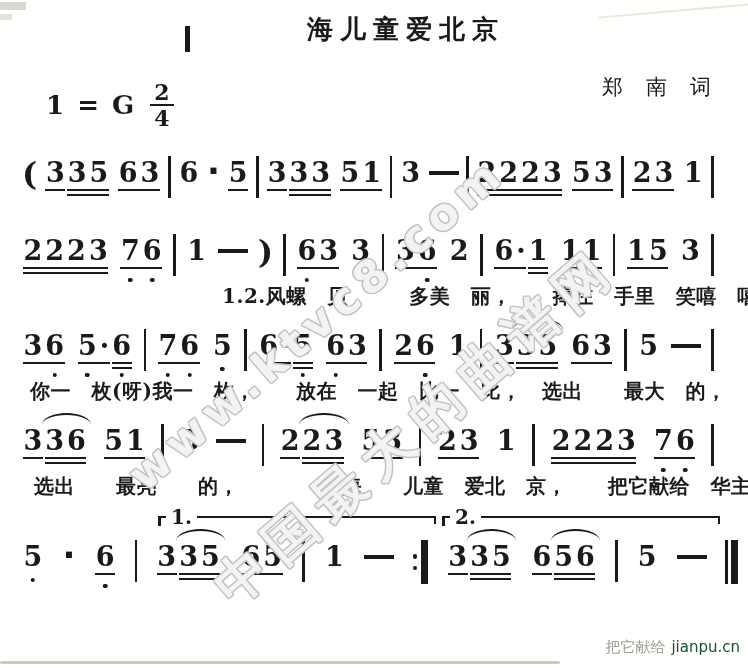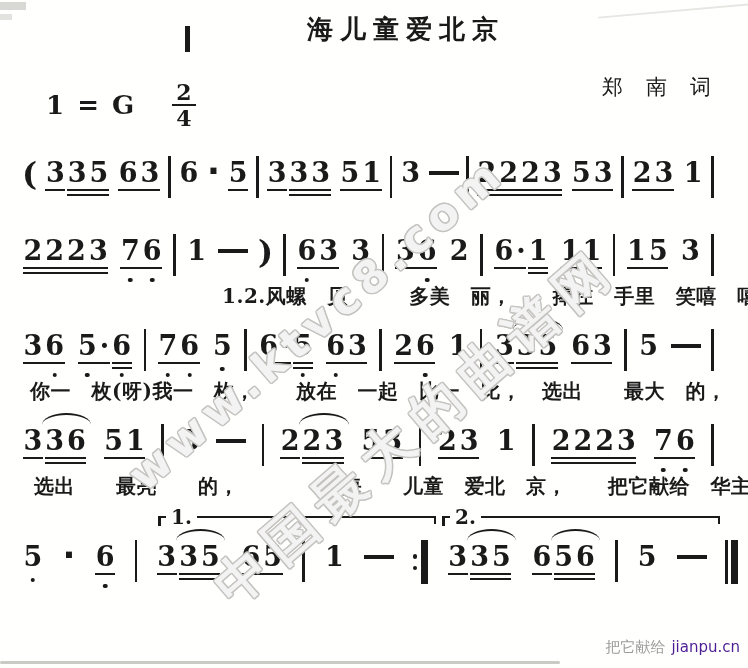--- a/index.html
+++ b/index.html
@@ -12,21 +12,21 @@
     position:relative;width:748px;height:668px;background:var(--paper);
     overflow:hidden;font-family:"DejaVu Sans","Liberation Sans",sans-serif;color:var(--ink);
   }
   
   .title-row{position:absolute;top:12px;left:0;width:100%;text-align:center;}
   .title-row h1{
     display:inline-block;margin:0 0 0 64px;font-size:26px;font-weight:700;letter-spacing:7px;
     font-family:"DejaVu Serif","Liberation Serif",serif;
   }
   .title-fragment{position:absolute;left:185px;top:26px;width:5px;height:26px;background:var(--ink);}
-  .key-sig{position:absolute;left:46px;top:80px;display:flex;align-items:center;font-family:"DejaVu Serif","Liberation Serif",serif;gap:22px;}
+  .key-sig{position:absolute;left:46px;top:80px;display:flex;align-items:center;font-family:"DejaVu Serif","Liberation Serif",serif;}
   .key-sig .tonic{font-size:26px;font-weight:700;letter-spacing:2px;}
   .meter{display:inline-flex;flex-direction:column;align-items:center;margin-left:14px;}
   .meter .num,.meter .den{font-size:22px;font-weight:700;line-height:1.1;padding:0 4px;}
   .meter .num{border-bottom:2.5px solid var(--ink);}
   .credits{
     position:absolute;right:36px;top:72px;font-size:21px;font-weight:400;line-height:31px;
     font-family:"DejaVu Serif","Liberation Serif",serif;letter-spacing:1px;
   }
   
   .system{position:absolute;left:22px;width:692px;z-index:2;}
@@ -87,21 +87,21 @@
   }
   #wm-url{left:118px;top:462px;font-size:44px;letter-spacing:7px;}
   #wm-slogan{left:200px;top:568px;font-size:52px;letter-spacing:12px;}
   
   .artifact{position:absolute;background:#d8d8d4;}
   .a1{left:0;top:2px;width:26px;height:8px;}
   .a2{left:0;top:14px;width:12px;height:6px;background:#e2e2de;}
   .streak{position:absolute;left:598px;top:10px;width:152px;height:2px;background:#e6e6e2;transform:rotate(-5deg);}
   .scan-bottom{position:absolute;left:0;top:661px;width:560px;height:2.5px;background:#c9c9c5;border-radius:2px;}
   .footer{position:absolute;right:8px;top:638px;font-size:15px;color:#9c9c99;z-index:7;}
-  .footer-link{color:#4c1d95;margin-left:6px;text-decoration:none;cursor:pointer;}
+  .footer-link{color:#14532d;margin-left:6px;text-decoration:none;cursor:pointer;}
 </style>
 </head>
 <body>
 
 <div class="page">
 
   <div class="artifact a1"></div>
   <div class="artifact a2"></div>
   <div class="streak"></div>
 

